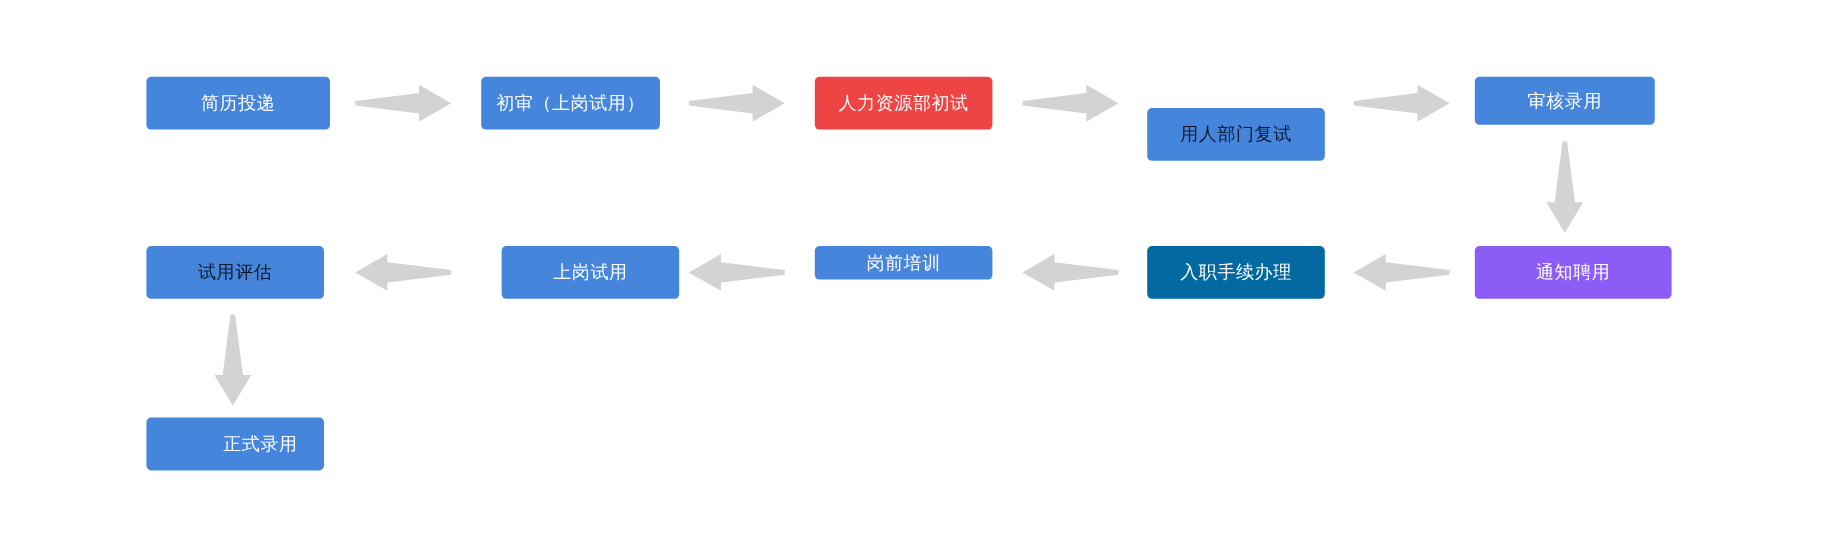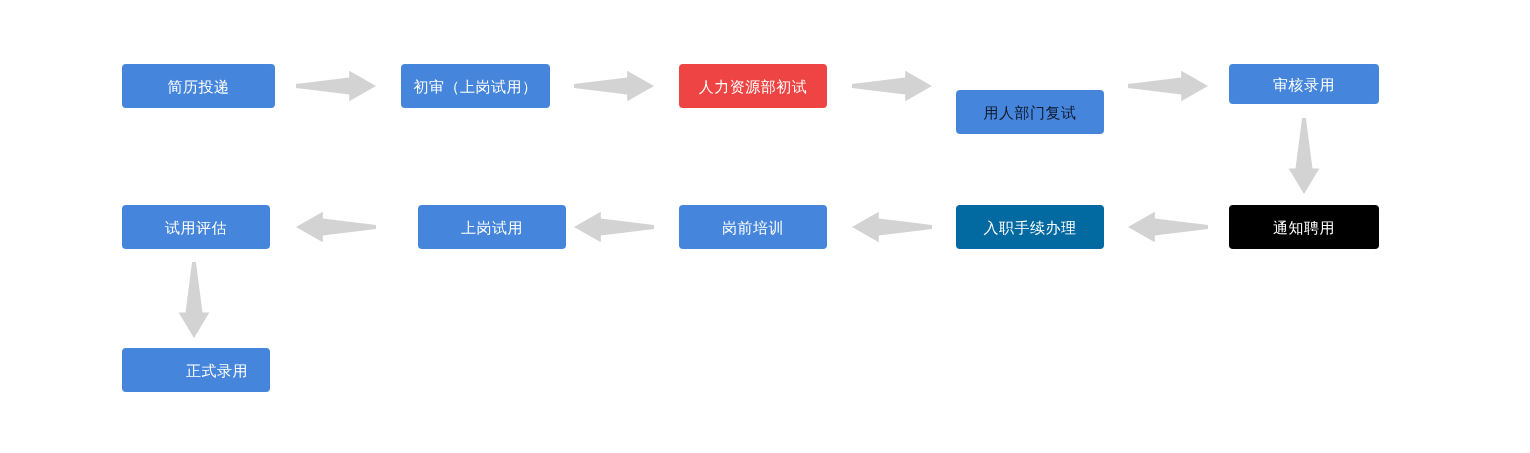--- a/index.html
+++ b/index.html
@@ -109,31 +109,31 @@
     </div>
     <div class="node" style="left: 679px; top: 64px; width: 148px; height: 44px; background: #ef4444; color: rgb(255, 255, 255);">
       <span class="node-label">人力资源部初试</span>
     </div>
     <div class="node" style="left: 956px; top: 64px; width: 148px; height: 44px; background: rgb(69, 134, 220); color: #0f172a; margin-top: 26px;">
       <span class="node-label">用人部门复试</span>
     </div>
     <div class="node" style="left: 1229px; top: 64px; width: 150px; height: 40px; background: rgb(69, 134, 220); color: rgb(255, 255, 255);">
       <span class="node-label">审核录用</span>
     </div>
-    <div class="node" style="left: 1229px; top: 205px; width: 150px; height: 44px; background: #000000; color: rgb(255, 255, 255);">
+    <div class="node" style="left: 1229px; top: 205px; width: 164px; height: 44px; background: #8b5cf6; color: rgb(255, 255, 255);">
       <span class="node-label">通知聘用</span>
     </div>
     <div class="node" style="left: 956px; top: 205px; width: 148px; height: 44px; background: #0369a1; color: rgb(255, 255, 255);">
       <span class="node-label">入职手续办理</span>
     </div>
-    <div class="node" style="left: 679px; top: 205px; width: 148px; height: 44px; background: rgb(69, 134, 220); color: rgb(255, 255, 255);">
+    <div class="node" style="left: 679px; top: 205px; width: 148px; height: 28px; background: rgb(69, 134, 220); color: rgb(255, 255, 255);">
       <span class="node-label">岗前培训</span>
     </div>
     <div class="node" style="left: 402px; top: 205px; width: 148px; height: 44px; background: rgb(69, 134, 220); color: rgb(255, 255, 255); margin-left: 16px;">
       <span class="node-label">上岗试用</span>
     </div>
-    <div class="node" style="left: 122px; top: 205px; width: 148px; height: 44px; background: rgb(69, 134, 220); color: #ffffff;">
+    <div class="node" style="left: 122px; top: 205px; width: 148px; height: 44px; background: rgb(69, 134, 220); color: #0f172a;">
       <span class="node-label">试用评估</span>
     </div>
     <div class="node" style="left: 122px; top: 348px; width: 148px; height: 44px; background: rgb(69, 134, 220); color: rgb(255, 255, 255); padding-left: 42px;">
       <span class="node-label">正式录用</span>
     </div>
   </div>
 
 </body></html>

